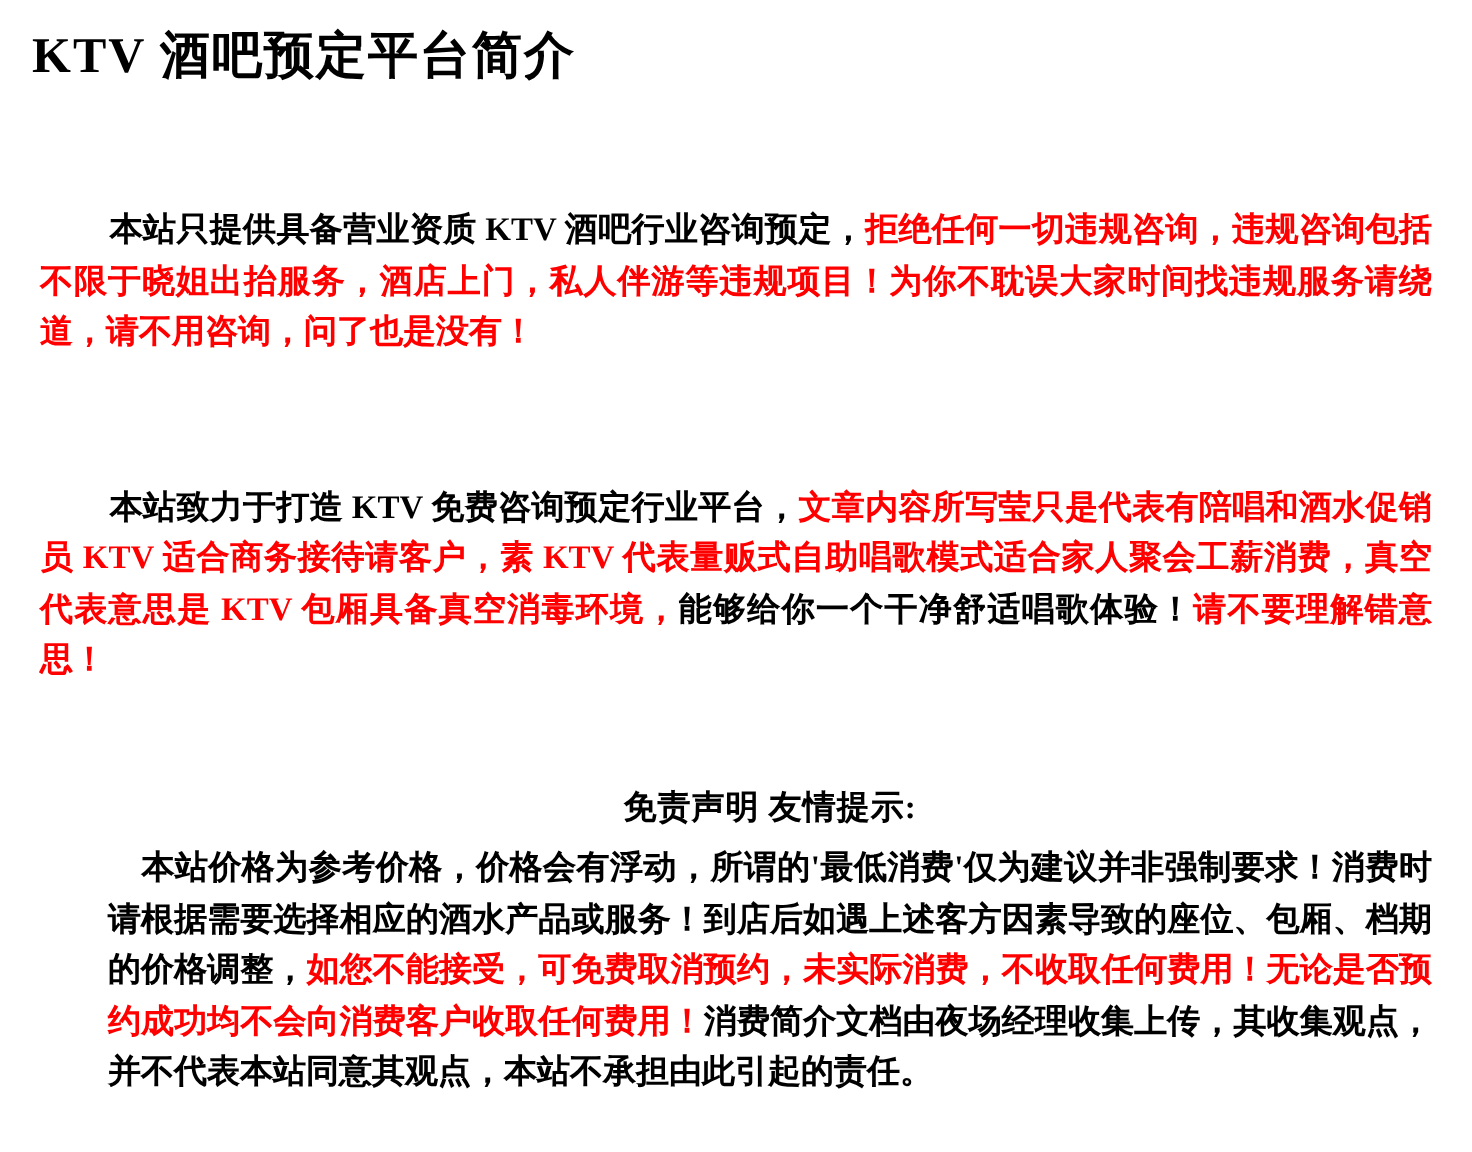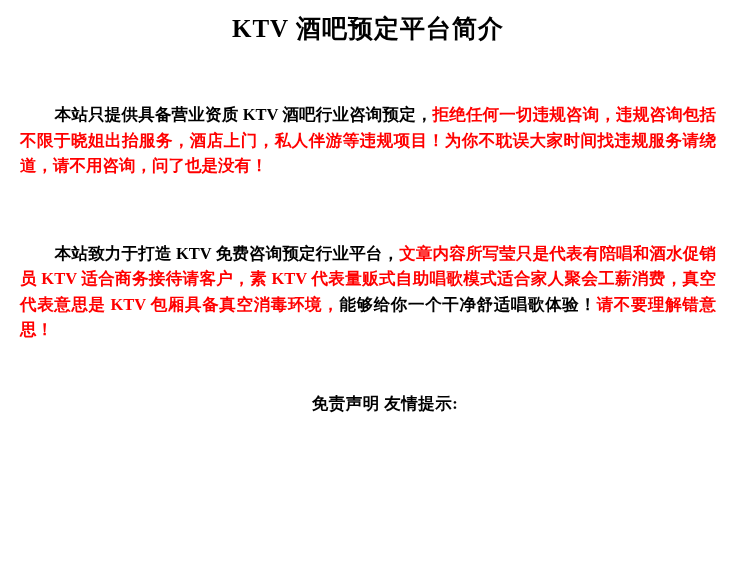--- a/index.html
+++ b/index.html
@@ -15,21 +15,21 @@
     overflow: hidden;
   }
   .page {
     position: relative;
     width: 736px;
     height: 576px;
     box-sizing: border-box;
     padding: 0 16px;
   }
   .doc-title {
-    text-align: center;
+    text-align: left;
     font-size: 25px;
     font-weight: bold;
     letter-spacing: 1px;
     margin: 14px 0 0 0;
     line-height: 1.2;
   }
   .para {
     font-size: 16.5px;
     font-weight: bold;
     line-height: 1.55;
@@ -62,15 +62,18 @@
   <p class="para blk-2">
     <span class="indent2"></span><span class="black">本站只提供具备营业资质 KTV 酒吧行业咨询预定，</span><span class="red">拒绝任何一切违规咨询，违规咨询包括不限于晓姐出抬服务，酒店上门，私人伴游等违规项目！为你不耽误大家时间找违规服务请绕道，请不用咨询，问了也是没有！</span>
   </p>
 
   <p class="para blk-1">
     <span class="indent2"></span><span class="black">本站致力于打造 KTV 免费咨询预定行业平台，</span><span class="red">文章内容所写莹只是代表有陪唱和酒水促销员 KTV 适合商务接待请客户，素 KTV 代表量贩式自助唱歌模式适合家人聚会工薪消费，真空代表意思是 KTV 包厢具备真空消毒环境，</span><span class="black">能够给你一个干净舒适唱歌体验！</span><span class="red">请不要理解错意思！</span>
   </p>
 
   <div class="blk-3">
     <div class="notice-head">免责声明 友情提示:</div>
+    <p class="para">
+      <span class="indent1"></span><span class="black">本站价格为参考价格，价格会有浮动，所谓的'最低消费'仅为建议并非强制要求！消费时 请根据需要选择相应的酒水产品或服务！到店后如遇上述客方因素导致的座位、包厢、档期的价格调整，</span><span class="red">如您不能接受，可免费取消预约，未实际消费，不收取任何费用！无论是否预约成功均不会向消费客户收取任何费用！</span><span class="black">消费简介文档由夜场经理收集上传，其收集观点，并不代表本站同意其观点，本站不承担由此引起的责任。</span>
+    </p>
   </div>
 
 </div>
 
 </body></html>

